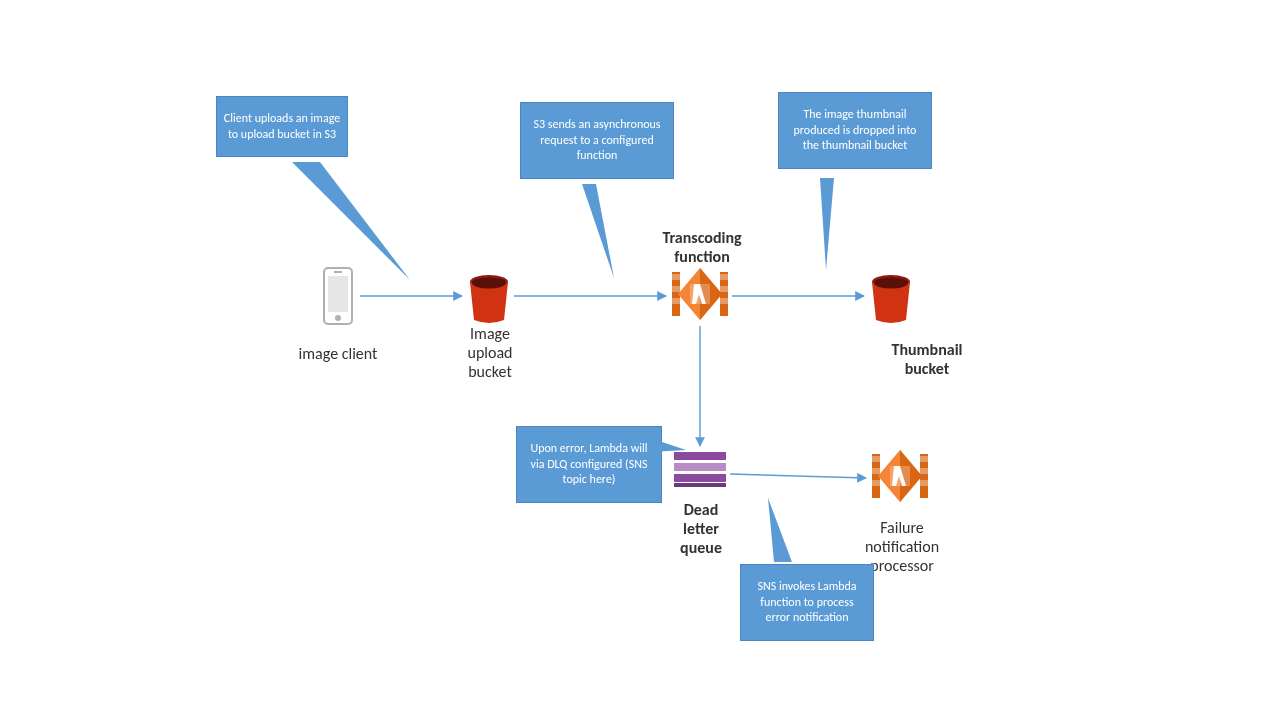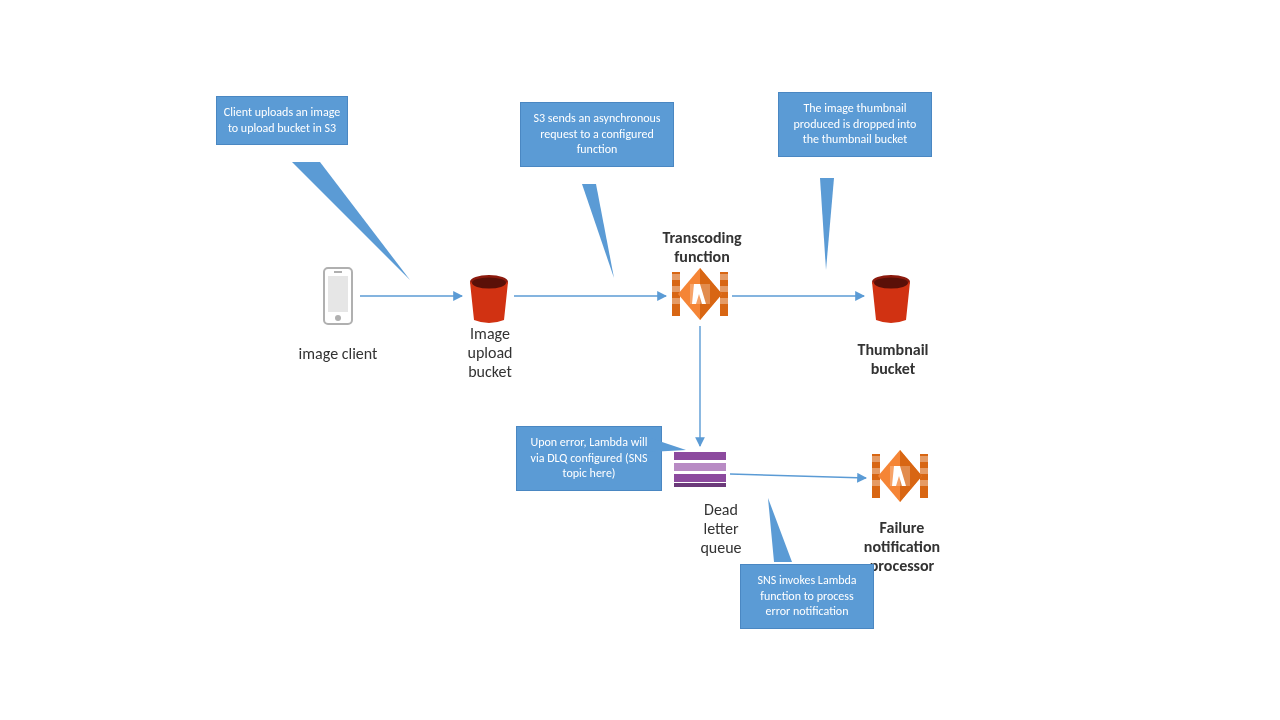--- a/index.html
+++ b/index.html
@@ -1,17 +1,17 @@
 <!DOCTYPE html>
 <html><head>
 <meta charset="utf-8">
 <style>
   html,body{margin:0;padding:0;width:1280px;height:720px;background:#fff;font-family:Calibri,Arial,sans-serif;font-size:12px;color:#333;overflow:hidden}
   .node-label{position:absolute;text-align:center;font-size:16px;color:#333;line-height:1.2}
-  .callout{position:absolute;background:#5B9BD5;color:#fff;text-align:center;padding:8px 6px;font-size:12px;line-height:1.3;border:1px solid #4a87c2}
+  .callout{position:absolute;background:#5B9BD5;color:#fff;text-align:center;padding:14px 6px;font-size:12px;line-height:1.3;border:1px solid #4a87c2}
   svg.canvas{position:absolute;left:0;top:0;width:1280px;height:720px;pointer-events:none}
 </style>
 </head>
 <body>
 
 <svg style="position:absolute;left:320px;top:266px;width:36px;height:60px">
   <rect x="4" y="2" width="28" height="56" rx="4" ry="4" fill="#fff" stroke="#B0B0B0" stroke-width="2"></rect>
   <rect x="8" y="10" width="20" height="36" fill="#E6E6E6"></rect>
   <circle cx="18" cy="52" r="3" fill="#B0B0B0"></circle>
   <rect x="14" y="5" width="8" height="2" fill="#B0B0B0"></rect>
@@ -62,23 +62,23 @@
   <rect x="48" y="32" width="8" height="6" fill="#fff" opacity="0.35"></rect>
   <polygon points="28,2 50,28 28,54 6,28" fill="#F58536"></polygon>
   <polygon points="28,2 50,28 28,54" fill="#D86613"></polygon>
   <rect x="18" y="18" width="20" height="20" fill="#fff" opacity="0.25"></rect>
   <path d="M22 18 L28 18 L34 38 L30 38 L27 28 L24 38 L20 38 Z" fill="#fff"></path>
 </svg>
 
 <div class="node-label" style="left:298px;top:344px;width:80px">image client</div>
 <div class="node-label" style="left:448px;top:324px;width:84px">Image upload bucket</div>
 <div class="node-label" style="left:660px;top:228px;width:84px;font-weight:600">Transcoding function</div>
-<div class="node-label" style="left:846px;top:340px;width:94px;font-weight:600">Thumbnail bucket</div>
-<div class="node-label" style="left:686px;top:500px;width:70px;font-weight:400">Dead letter queue</div>
-<div class="node-label" style="left:856px;top:518px;width:92px;font-weight:700">Failure notification processor</div>
+<div class="node-label" style="left:880px;top:340px;width:94px;font-weight:600">Thumbnail bucket</div>
+<div class="node-label" style="left:666px;top:500px;width:70px;font-weight:700">Dead letter queue</div>
+<div class="node-label" style="left:856px;top:518px;width:92px;font-weight:400">Failure notification processor</div>
 
 <div class="callout" style="left:216px;top:96px;width:118px">Client uploads an image to upload bucket in S3</div>
 <div class="callout" style="left:520px;top:102px;width:140px">S3 sends an asynchronous request to a configured function</div>
 <div class="callout" style="left:778px;top:92px;width:140px">The image thumbnail produced is dropped into the thumbnail bucket</div>
 <div class="callout" style="left:516px;top:426px;width:132px">Upon error, Lambda will via DLQ configured (SNS topic here)</div>
 <div class="callout" style="left:740px;top:564px;width:120px">SNS invokes Lambda function to process error notification</div>
 
 <svg class="canvas">
   <defs>
     <marker id="ah" viewBox="0 0 10 10" refX="9" refY="5" markerWidth="7" markerHeight="7" orient="auto-start-reverse">

